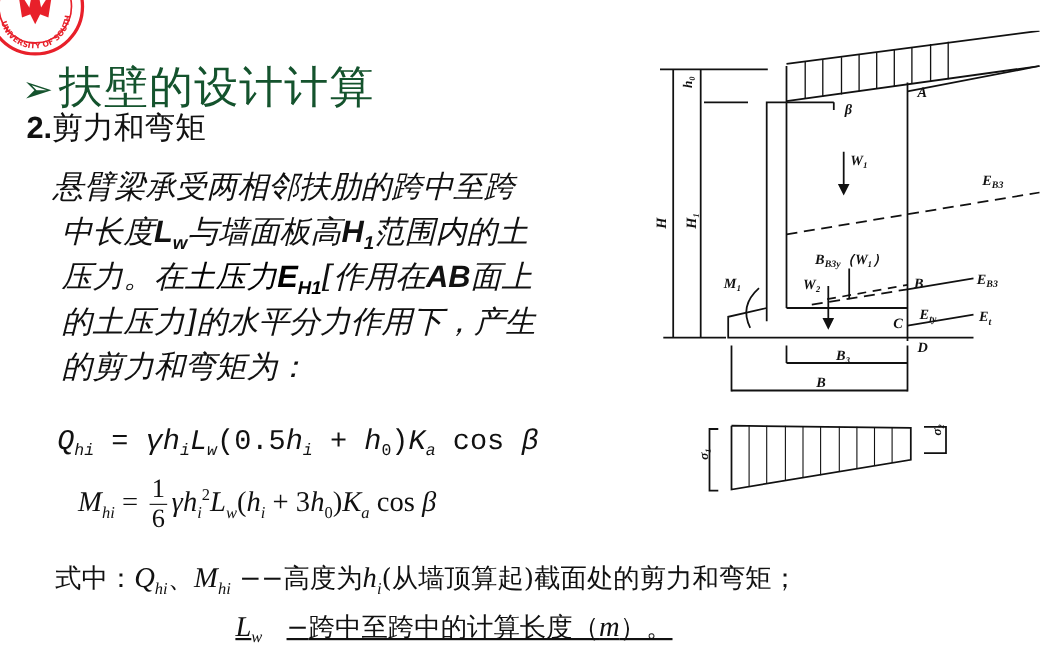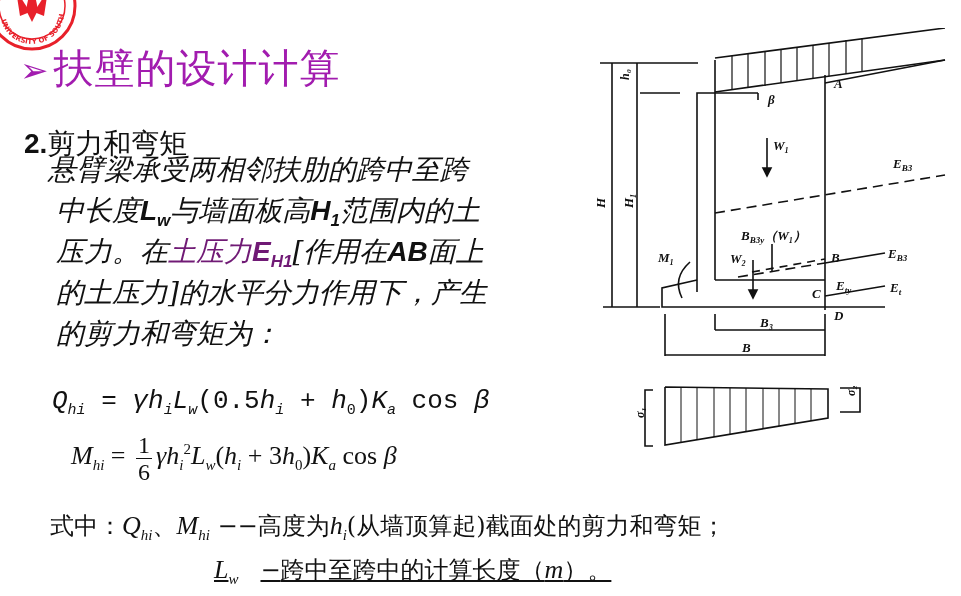--- a/index.html
+++ b/index.html
@@ -1,27 +1,27 @@
 <!DOCTYPE html>
 <html><head>
 <meta charset="utf-8">
 <style>
   html, body { margin:0; padding:0; }
   body { width:961px; height:596px; background:#ffffff; position:relative; overflow:hidden;
          font-family:"DejaVu Serif","Liberation Serif",serif; color:#111; }
   .abs { position:absolute; }
   #logo { left:-14px; top:-40px; width:92px; height:92px; }
-  #title { left:20px; top:40px; font-size:40px; color:#a21caf; line-height:56px; letter-spacing:1px; white-space:nowrap; font-family:"DejaVu Serif",serif; }
+  #title { left:20px; top:52px; font-size:40px; color:#14532d; line-height:56px; letter-spacing:1px; white-space:nowrap; font-family:"DejaVu Serif",serif; }
   #title .arrow { font-family:"DejaVu Sans",sans-serif; font-size:34px; margin-right:4px; }
-  #subtitle { left:24px; top:119px; font-size:28px; line-height:50px; white-space:nowrap; }
+  #subtitle { left:24px; top:100px; font-size:28px; line-height:31px; white-space:nowrap; }
   #subtitle .num { font-family:"Liberation Sans",sans-serif; font-weight:bold; }
   .para { font-size:28px; line-height:40px; white-space:nowrap;font-style:italic; }
   .para .lat { font-family:"Liberation Sans",sans-serif; font-weight:bold; }
   .para sub { font-family:"Liberation Sans",sans-serif; font-weight:bold; font-size:17px; vertical-align:-6px; line-height:0; }
-  .blue { color:#701a75; }
+  .blue { color:#000000; }
   .formula { font-family:"Liberation Serif",serif; font-size:26px; white-space:nowrap; line-height:34px; }
   .formula i { font-style:italic; }
   .formula sub { font-size:15px; vertical-align:-6px; line-height:0; }
   .formula sup { font-size:15px; vertical-align:10px; line-height:0; }
   .frac { display:inline-flex; flex-direction:column; align-items:center; vertical-align:middle; margin:0 4px; font-size:24px; line-height:26px; }
   .frac .bar { width:16px; border-top:1.5px solid #111; }
   .note { font-family:"DejaVu Serif",serif; font-size:24px; line-height:36px; white-space:nowrap; }
   .note i { font-family:"Liberation Serif",serif; font-style:italic; font-size:26px; }
   .note sub { font-family:"Liberation Serif",serif; font-style:italic; font-size:15px; vertical-align:-6px; line-height:0; }
   #diagram { left:590px; top:28px; width:371px; height:430px; }

